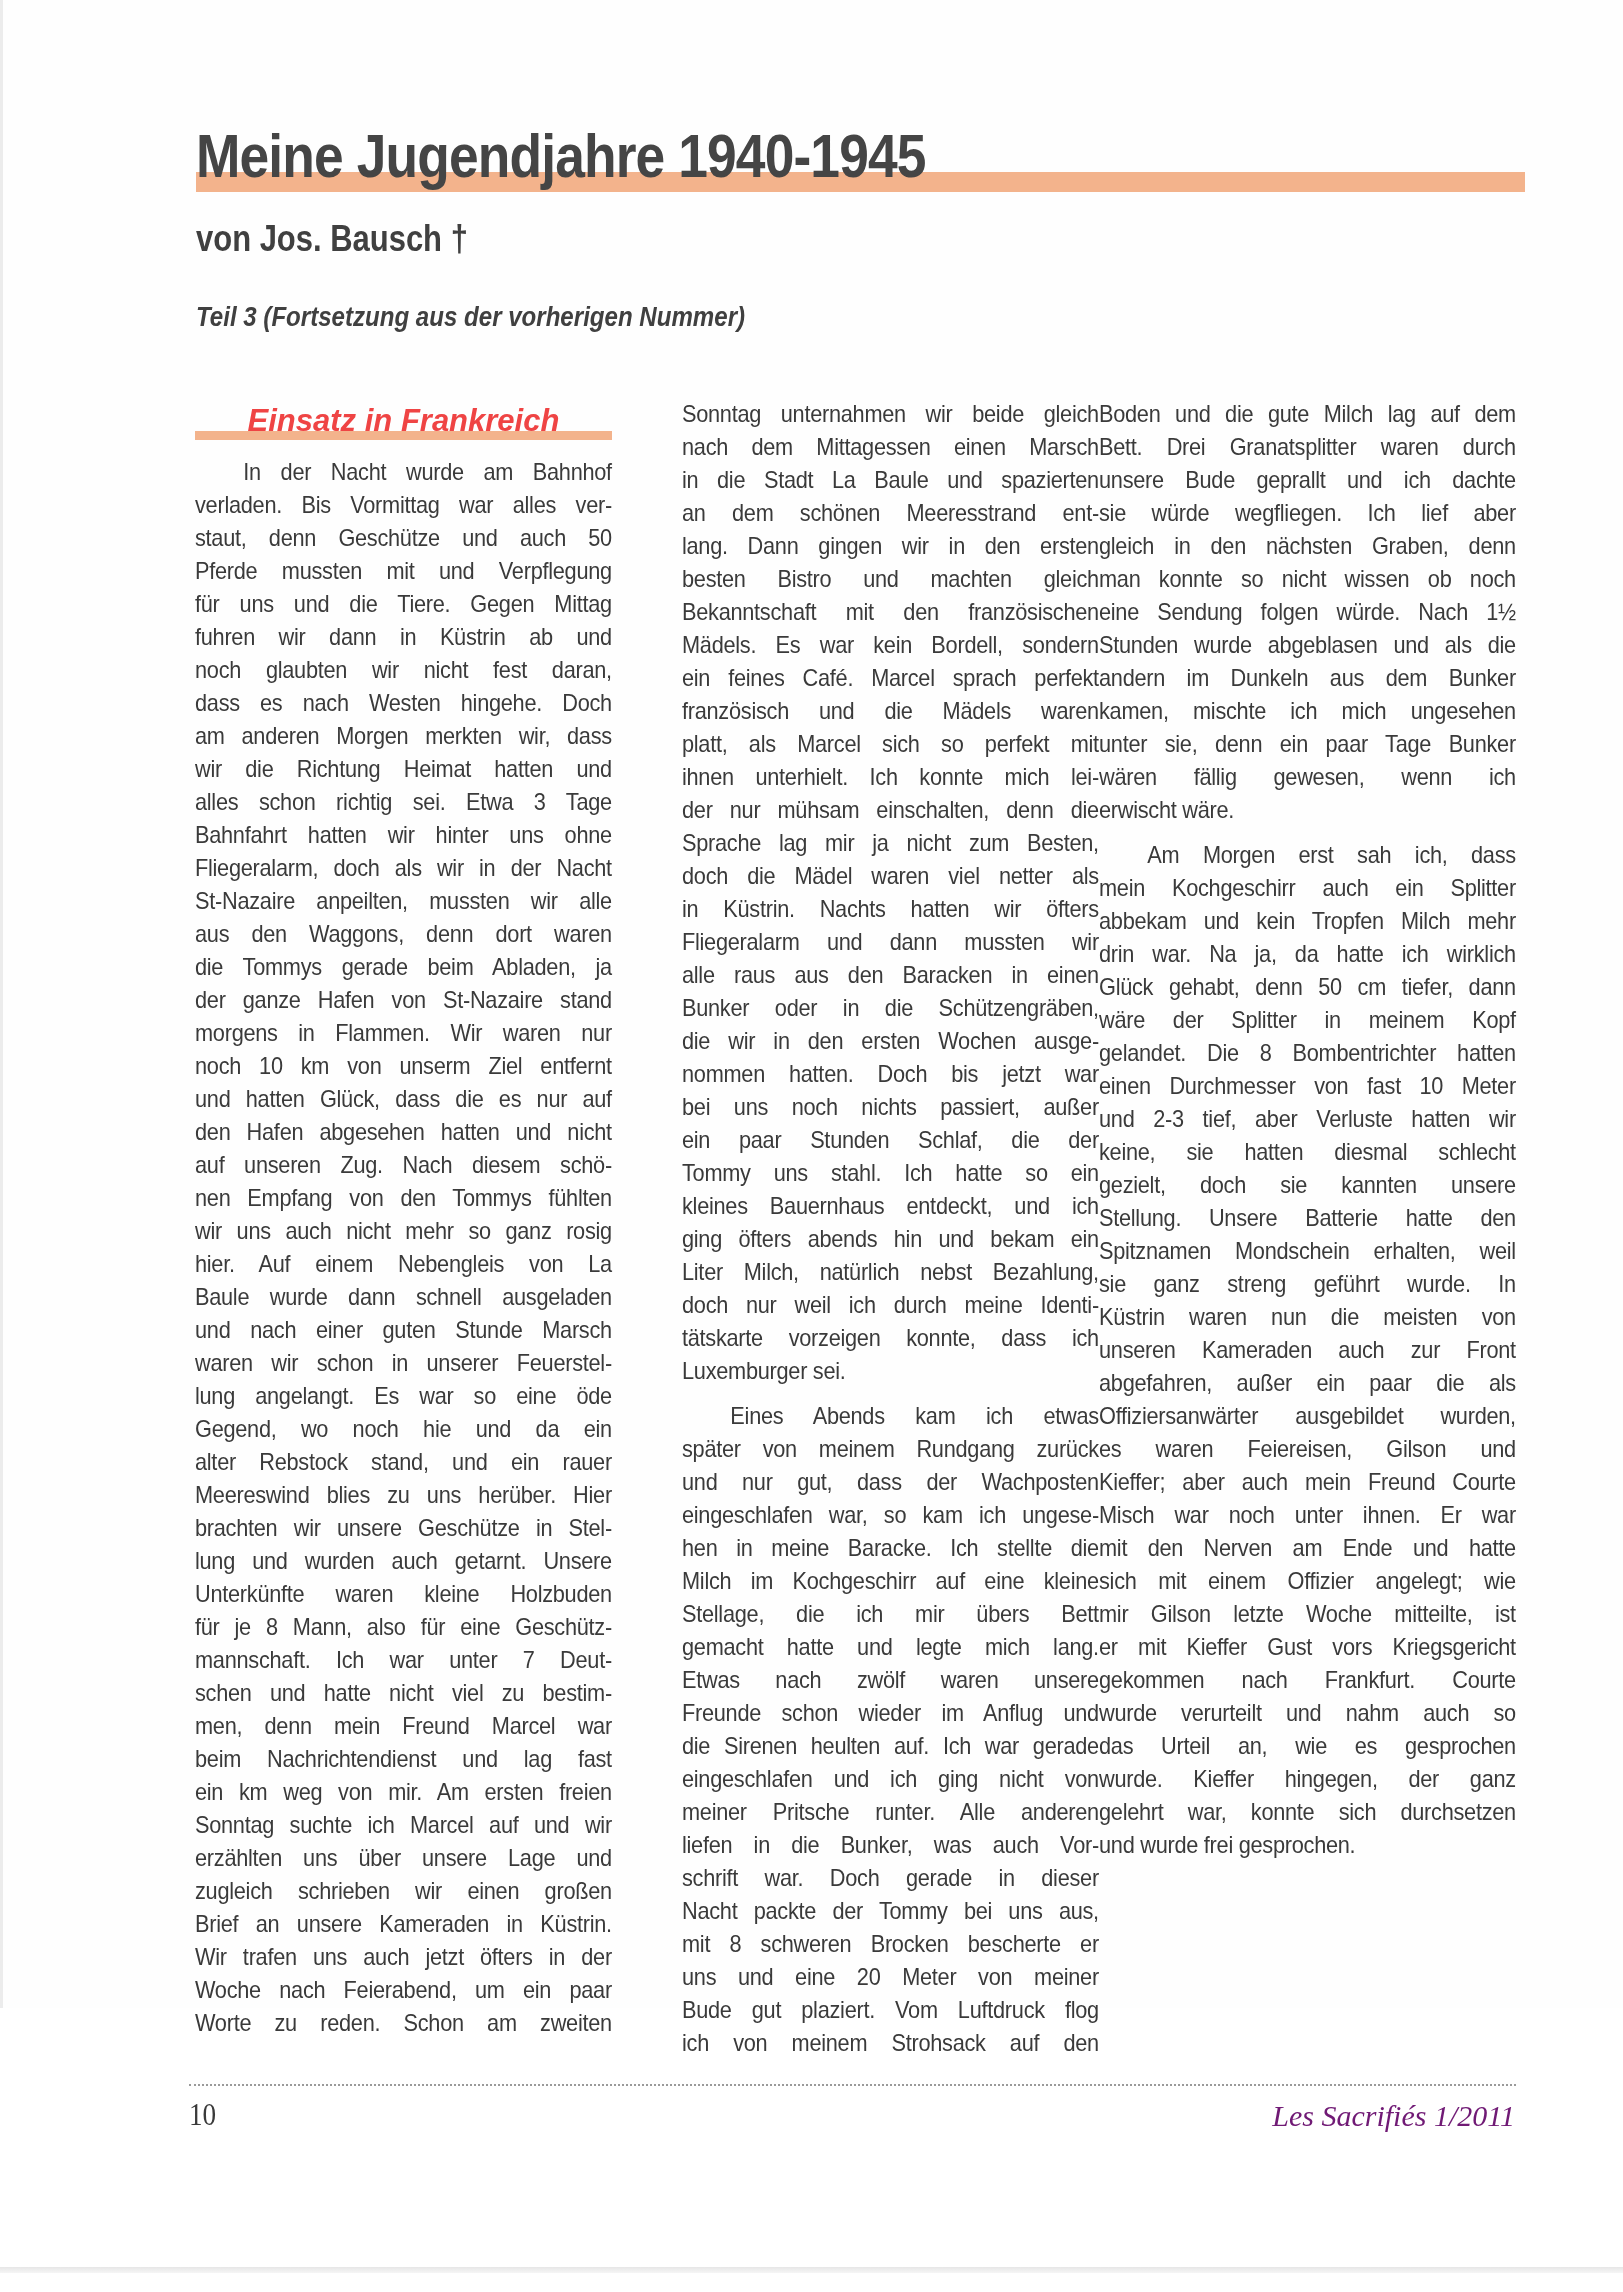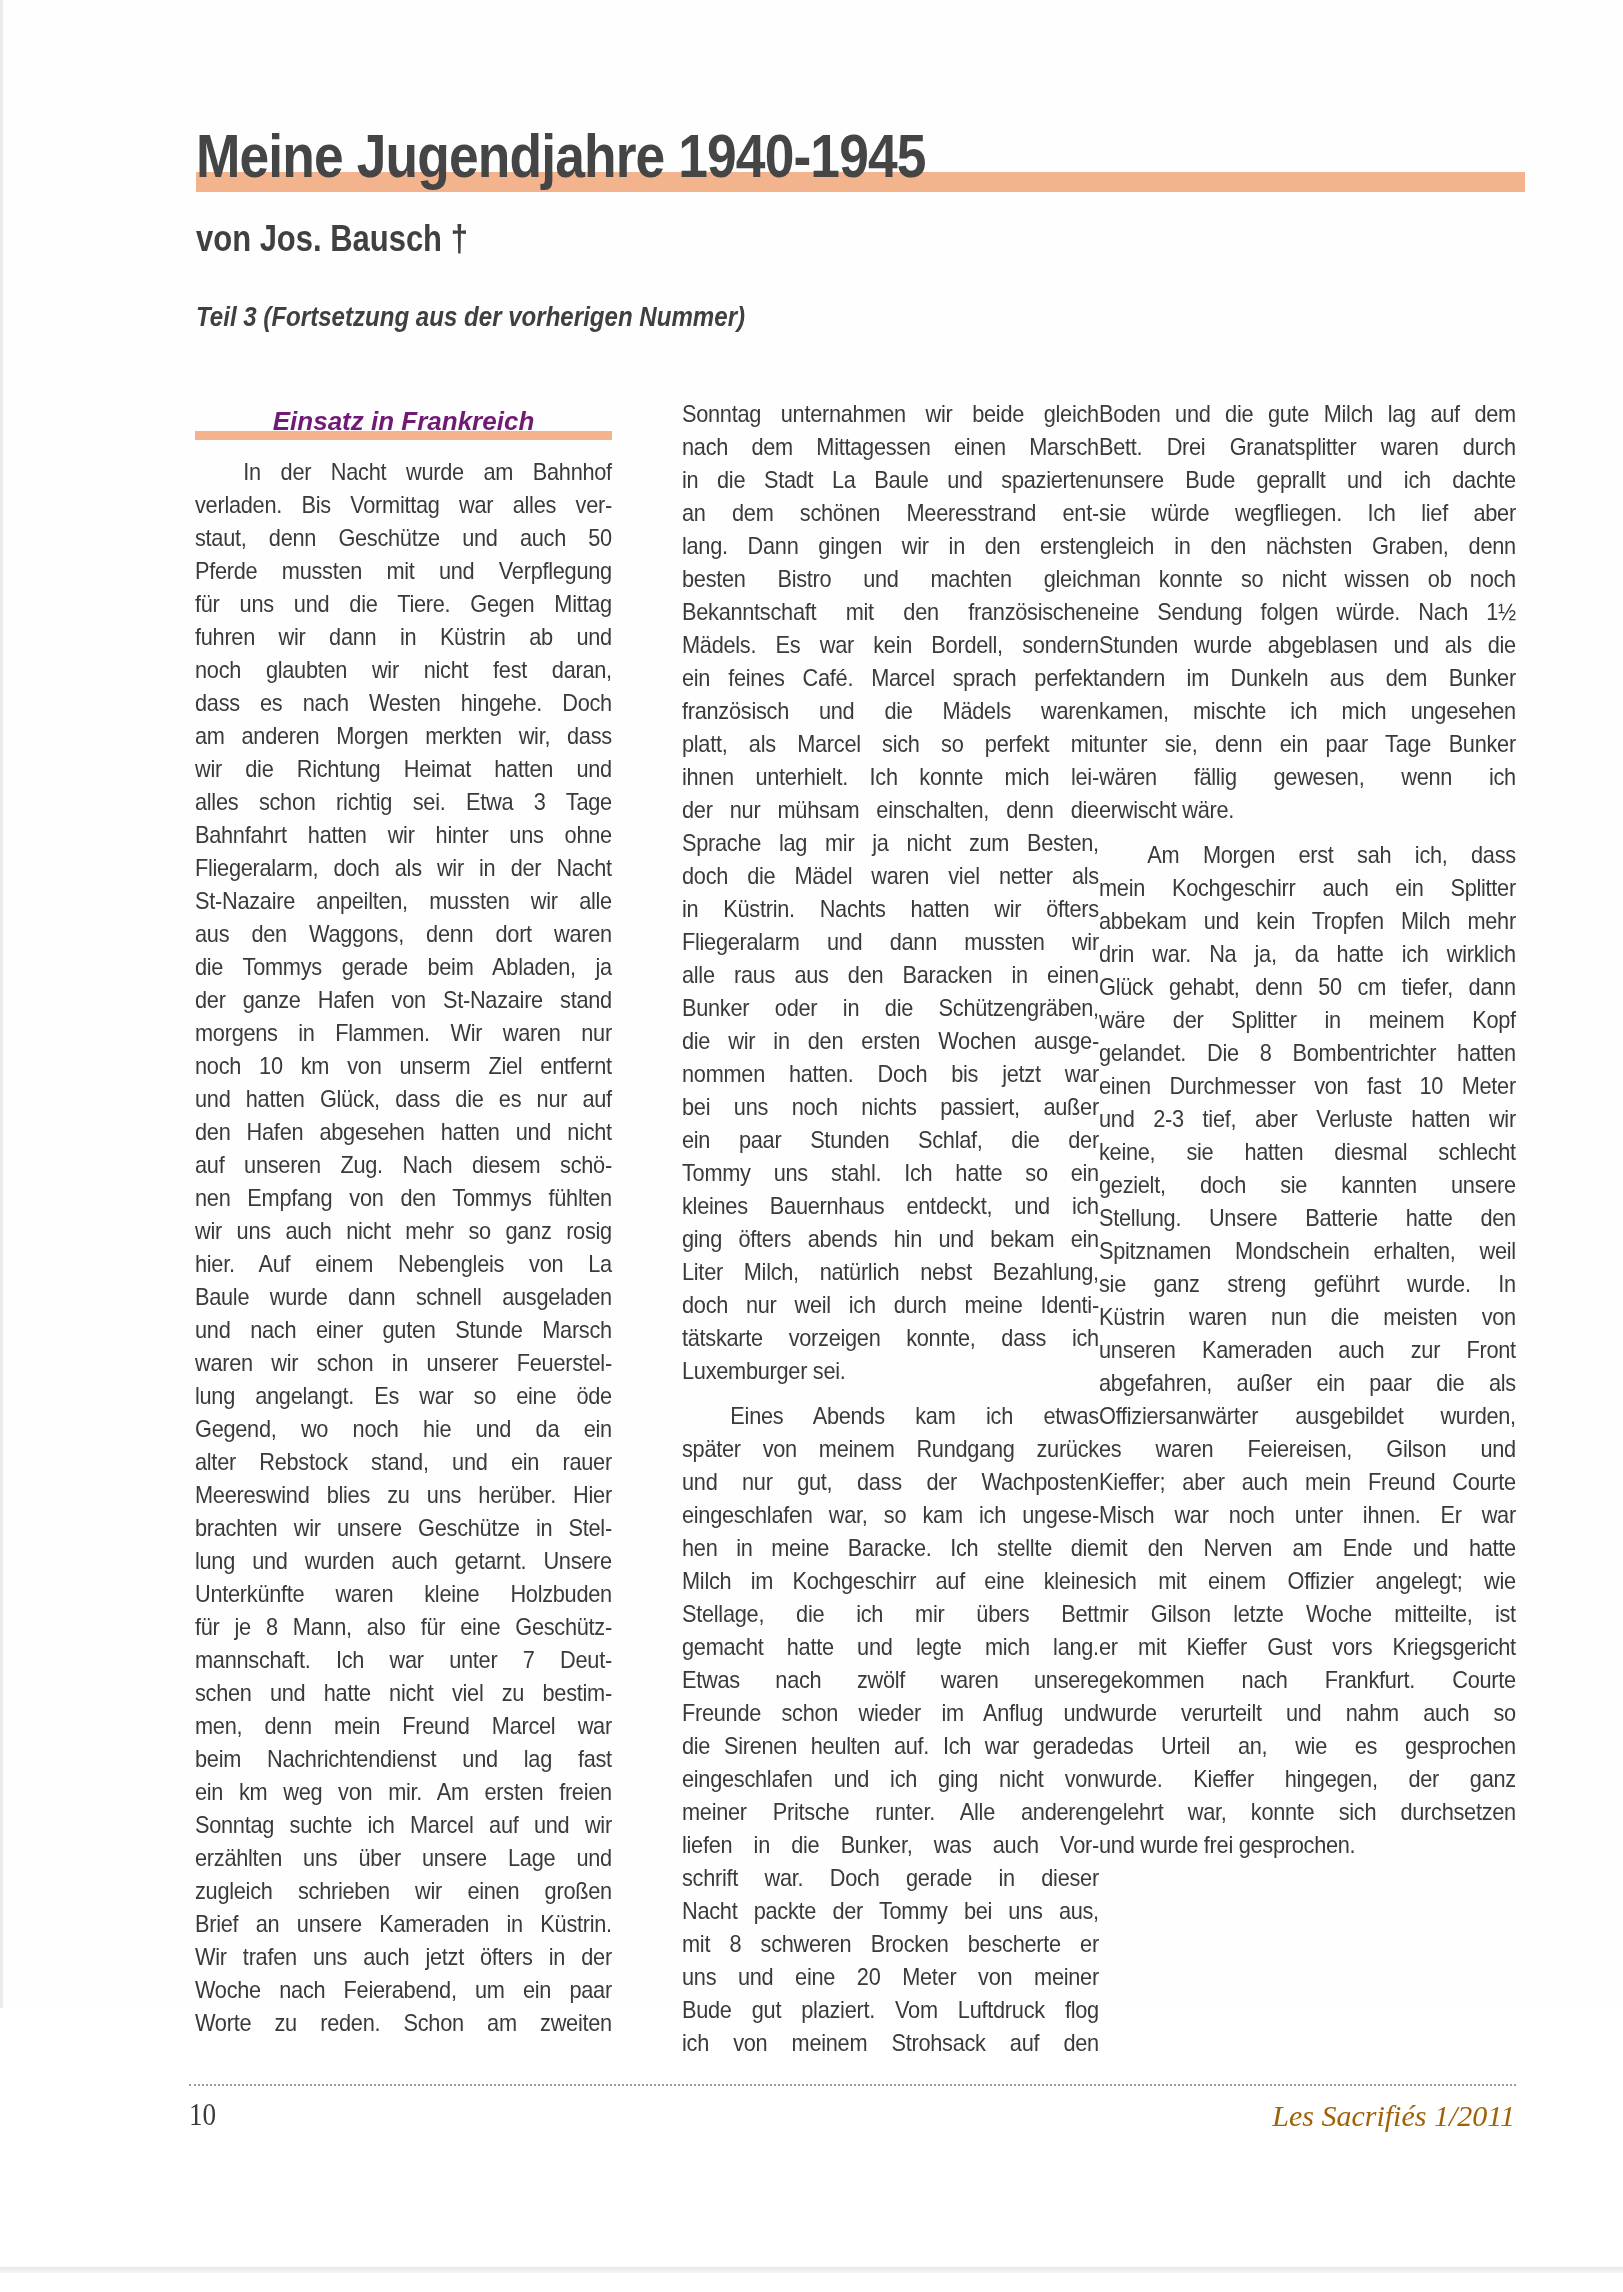--- a/index.html
+++ b/index.html
@@ -22,35 +22,35 @@
               transform: scaleX(0.86); transform-origin: left top; white-space: nowrap; }
 
   .column { position: absolute; width: 417px; }
   .col1 { left: 195px; top: 398px; }
   .col2 { left: 682px; top: 398px; }
   .col3 { left: 1099px; top: 398px; }
 
   .section-head { position: relative; height: 46px; margin-bottom: 12px; }
   .section-head .bar { position: absolute; left: 0; right: 0; bottom: 4px; height: 9px; background: #f3b38c; }
   .section-head .label { position: absolute; left: 0; right: 0; bottom: 8px; text-align: center;
-                         font-weight: bold; font-style: italic; font-size: 26px; line-height: 30px; color: #701a75; }
+                         font-weight: bold; font-style: italic; font-size: 31px; line-height: 30px; color: #ef4444; }
 
   .line { display: block; font-size: 23.4px; line-height: 33px; height: 33px; white-space: nowrap;
           text-align: justify; text-align-last: justify; color: #3a3a3a; letter-spacing: -0.3px;
           transform: scaleX(0.93); transform-origin: left center; width: 107.5%; }
   .line.last { text-align-last: left; }
   .line.indent { padding-left: 52px; box-sizing: border-box; }
   .para-gap { height: 12px; }
 
   .footer-rule { position: absolute; left: 189px; top: 2084px; width: 1327px; height: 0;
                  border-top: 2px dotted #9a9a9a; }
   .page-number { position: absolute; left: 189px; top: 2096px; font-family: "Liberation Serif", serif;
                  font-size: 32px; line-height: 36px; color: #3a3a3a; transform: scaleX(0.85); transform-origin: left top; }
   .journal { position: absolute; right: 109px; top: 2099px; font-family: "Liberation Serif", serif;
-             font-style: italic; font-size: 30px; line-height: 34px; color: #a16207; white-space: nowrap; }
+             font-style: italic; font-size: 30px; line-height: 34px; color: #701a75; white-space: nowrap; }
 </style>
 </head>
 <body>
 
 <div class="page">
   <div class="left-edge"></div>
 
   <div class="title-bar"></div>
   <h1 class="title">Meine Jugendjahre 1940-1945</h1>
   <h2 class="author">von Jos. Bausch †</h2>

